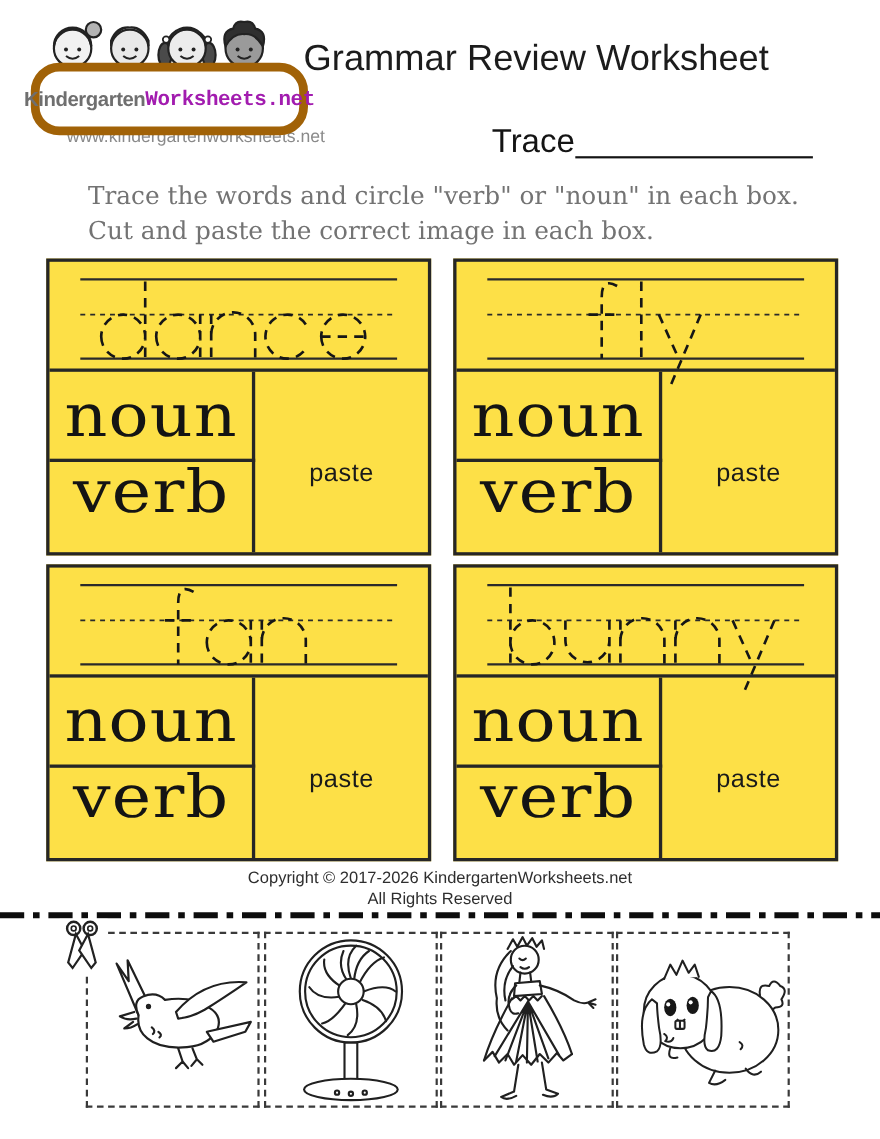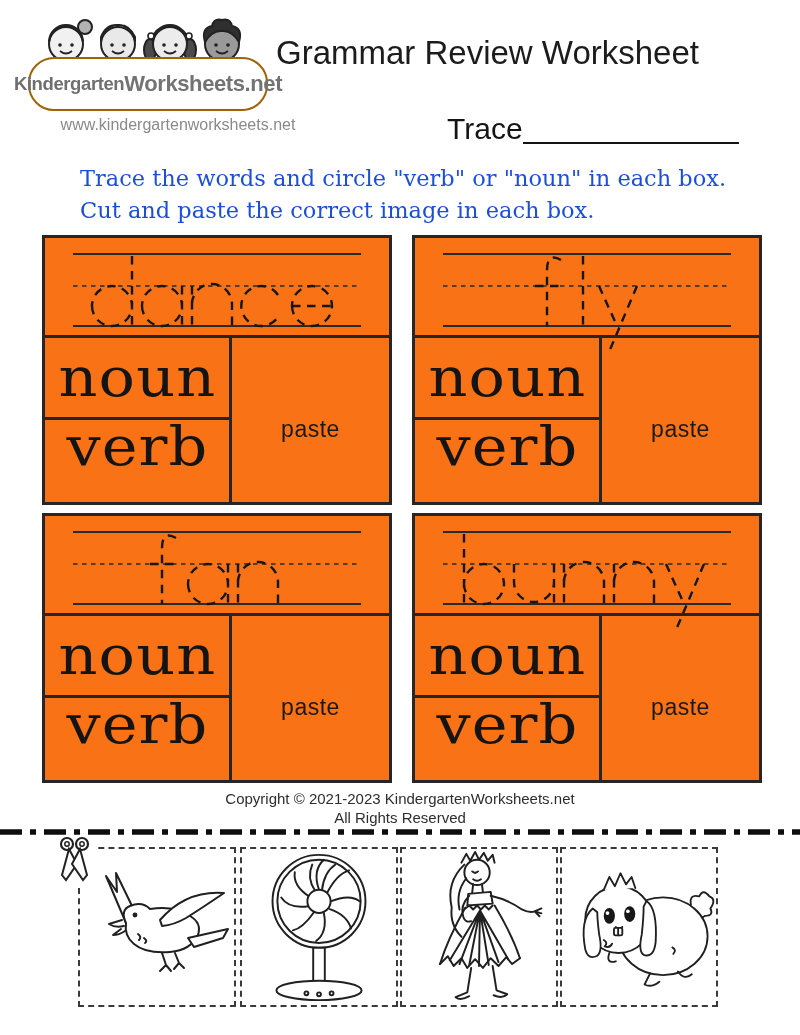--- a/index.html
+++ b/index.html
@@ -2,38 +2,38 @@
 <html><head>
 <meta charset="utf-8">
 <style>
   html,body{margin:0;padding:0;background:#fff;}
   #page{position:relative;width:800px;height:1035px;background:#fff;overflow:hidden;
         font-family:"Liberation Sans",sans-serif;color:#111;}
 
   
   #logo-heads{position:absolute;left:36px;top:10px;}
   #logo-oval{position:absolute;left:28px;top:57px;width:236px;height:50px;background:#fff;
-             border:2px solid #a16207;border-radius:26px;display:flex;align-items:center;
+             border:8px solid #a16207;border-radius:26px;display:flex;align-items:center;
              justify-content:center;white-space:nowrap;z-index:2;}
   #logo-oval .gray{color:#6f6f6f;font-weight:bold;font-size:18.5px;letter-spacing:-0.4px;}
-  #logo-oval .black{color:#737373;font-weight:bold;font-size:22px;letter-spacing:-0.4px;}
+  #logo-oval .black{color:#a21caf;font-weight:bold;font-size:19px;letter-spacing:-0.4px;font-family:Liberation Mono, monospace;}
   #logo-url{position:absolute;left:24px;top:116px;width:244px;text-align:center;
             font-size:16px;color:#8a8a8a;margin-left:32px;}
   #page-title{position:absolute;left:276px;top:34px;font-size:33px;color:#1c1c1c;letter-spacing:0px;}
   #name-row{position:absolute;left:447px;top:112px;display:flex;align-items:flex-end;}
   #name-row .lbl{font-size:30px;color:#141414;line-height:1;}
   #name-row .line{width:216px;border-bottom:2.5px solid #141414;height:30px;}
 
   
   #instructions{position:absolute;left:80px;top:162px;font-family:"DejaVu Serif",serif;
-                font-size:22.5px;line-height:32px;color:#1d4ed8;}
+                font-size:22.5px;line-height:32px;color:#737373;}
 
   
   .gbox{position:absolute;width:350px;height:270px;border:3.5px solid #262626;box-sizing:border-box;
-        display:grid;grid-template-columns:187px 1fr;grid-template-rows:100px 1fr 1fr;background:#f97316;}
+        display:grid;grid-template-columns:187px 1fr;grid-template-rows:100px 1fr 1fr;background:#fde047;}
   .trace{grid-column:1/3;grid-row:1;border-bottom:3px solid #262626;position:relative;}
   .trace svg{position:absolute;left:0;top:0;overflow:visible;}
   .gl-solid{stroke:#2a2a2a;stroke-width:2;}
   .gl-mid{stroke:#2a2a2a;stroke-width:1.5;stroke-dasharray:4.5 4.5;}
   .trace-word{fill:none;stroke:#161616;stroke-width:2.4;stroke-dasharray:8.5 6.5;}
   .cell-noun{grid-column:1;grid-row:2;border-right:3px solid #262626;border-bottom:3px solid #262626;
              display:flex;align-items:center;justify-content:center;}
   .cell-verb{grid-column:1;grid-row:3;border-right:3px solid #262626;
              display:flex;align-items:flex-start;justify-content:center;}
   .nv{font-family:"DejaVu Serif",serif;font-size:54px;color:#141414;line-height:1;
@@ -181,21 +181,21 @@
       </div>
     <div class="cell-paste">
         <span class="paste-lbl">paste</span>
       </div>
     <div class="cell-verb">
         <span class="nv">verb</span>
       </div>
   </div>
 
   <div id="copyright">
-    <div>Copyright © 2021-2023 KindergartenWorksheets.net</div>
+    <div>Copyright © 2017-2026 KindergartenWorksheets.net</div>
     <div>All Rights Reserved</div>
   </div>
 
   <svg id="cutline" width="800" height="12" viewBox="0 0 800 12">
     <line x1="0" y1="6" x2="800" y2="6" stroke="#0d0d0d" stroke-width="5.5" stroke-dasharray="22 8 6 8"></line>
   </svg>
 
   <svg id="scissors" width="44" height="50" viewBox="0 0 44 50">
     <rect x="0" y="0" width="44" height="50" fill="#fff"></rect>
     <circle cx="13" cy="9" r="6" fill="#fff" stroke="#222" stroke-width="2.2"></circle>

